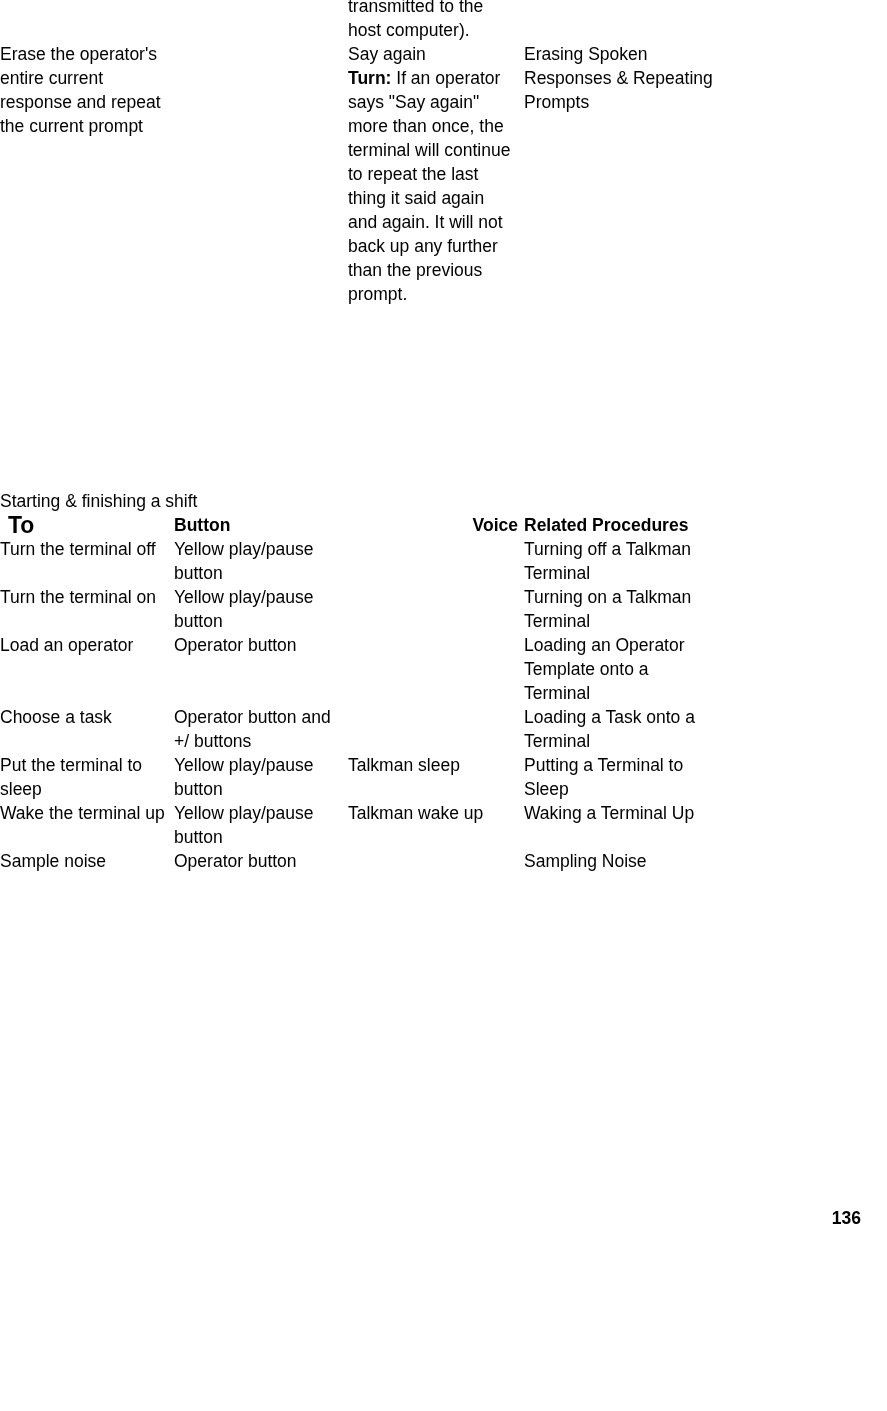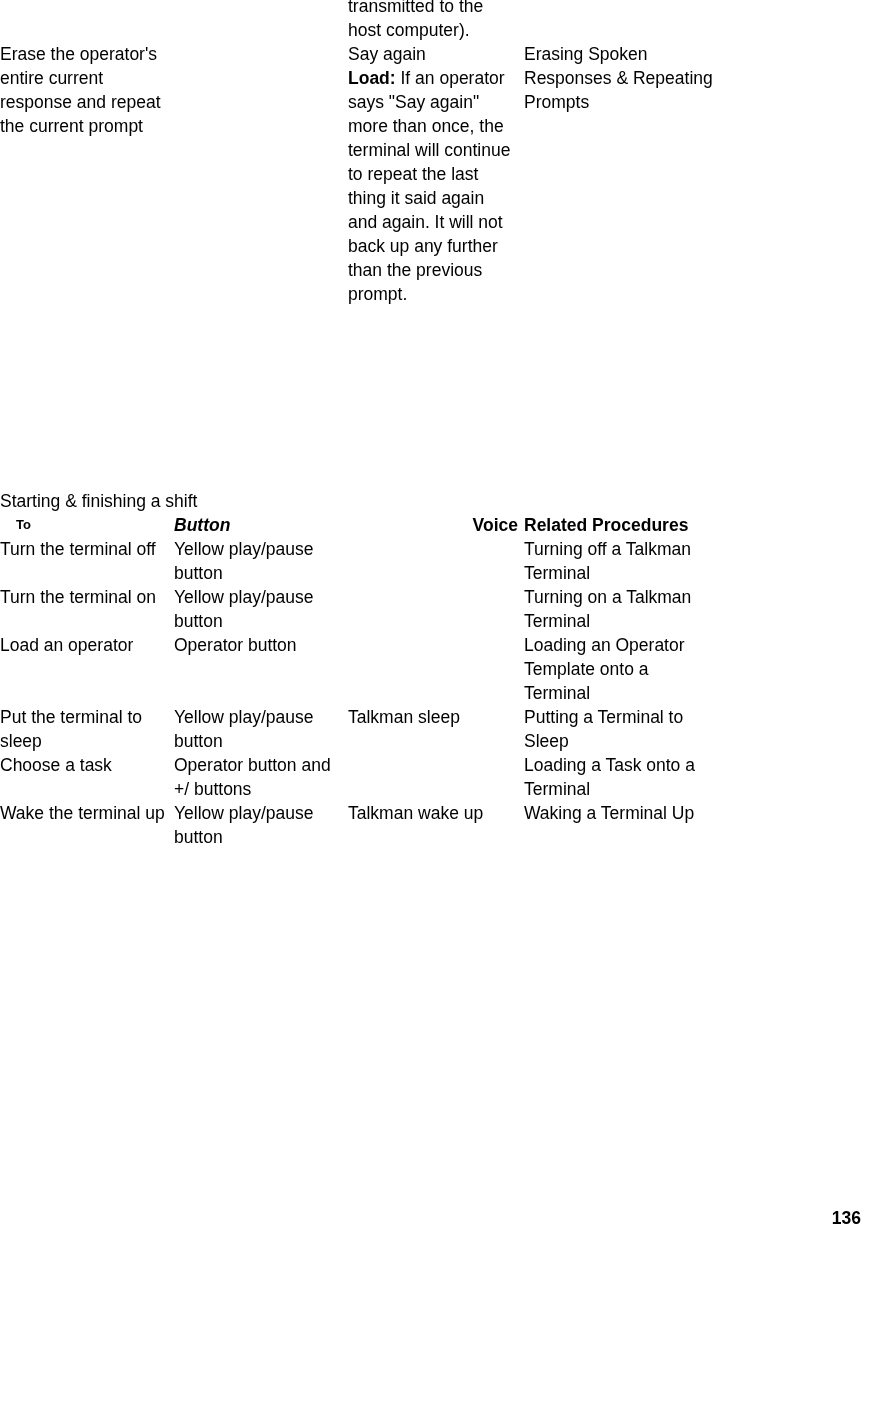--- a/index.html
+++ b/index.html
@@ -95,39 +95,39 @@
     <tbody>
       <tr>
         <td class="col-to cell-bold"></td>
         <td class="col-button"></td>
         <td class="col-voice">transmitted to the host computer).</td>
         <td class="col-related"></td>
       </tr>
       <tr>
         <td class="col-to cell-bold">Erase the operator's entire current response and repeat the current prompt</td>
         <td class="col-button"></td>
-        <td class="col-voice"><span>Say again</span><br><span class="cell-bold">Load:</span><span> If an operator says "Say again" more than once, the terminal will continue to repeat the last thing it said again and again. It will not back up any further than the previous prompt.</span></td>
+        <td class="col-voice"><span>Say again</span><br><span class="cell-bold">Turn:</span><span> If an operator says "Say again" more than once, the terminal will continue to repeat the last thing it said again and again. It will not back up any further than the previous prompt.</span></td>
         <td class="col-related">Erasing Spoken Responses &amp; Repeating Prompts</td>
       </tr>
     </tbody>
   </table>
 
   <div class="section-heading">Starting &amp; finishing a shift</div>
 
   <table id="shift-table" class="doc-table">
     <colgroup>
       <col class="col-to">
         <col class="col-button">
         <col class="col-voice">
         <col class="col-related">
     </colgroup>
     <thead>
       <tr>
-        <th class="col-to header-cell" style="text-align:left;font-size:13px;line-height:24px;padding:0 6px 0 16px;vertical-align:top;">To</th>
-        <th class="col-button header-cell" style="text-align:left;font-size:17.5px;line-height:24px;padding:0 6px 0 0;vertical-align:top;font-style:italic;">Button</th>
+        <th class="col-to header-cell" style="text-align:left;font-size:23px;line-height:24px;padding:0 6px 0 8px;vertical-align:top;">To</th>
+        <th class="col-button header-cell" style="text-align:left;font-size:17.5px;line-height:24px;padding:0 6px 0 0;vertical-align:top;">Button</th>
         <th class="col-voice header-cell" style="text-align:right;font-size:17.5px;line-height:24px;padding:0 6px 0 0;vertical-align:top;">Voice</th>
         <th class="col-related header-cell" style="text-align:left;font-size:17.5px;line-height:24px;padding:0 6px 0 0;vertical-align:top;">Related Procedures</th>
       </tr>
     </thead>
     <tbody>
       <tr>
         <td class="col-to cell-bold">Turn the terminal off</td>
         <td class="col-button">Yellow play/pause button</td>
         <td class="col-voice"></td>
         <td class="col-related">Turning off a Talkman Terminal</td>
@@ -138,35 +138,41 @@
         <td class="col-voice"></td>
         <td class="col-related">Turning on a Talkman Terminal</td>
       </tr>
       <tr>
         <td class="col-to cell-bold">Load an operator</td>
         <td class="col-button">Operator button</td>
         <td class="col-voice"></td>
         <td class="col-related">Loading an Operator Template onto a Terminal</td>
       </tr>
       <tr>
+        <td class="col-to cell-bold">Choose a task</td>
+        <td class="col-button">Operator button and +/ buttons</td>
+        <td class="col-voice"></td>
+        <td class="col-related">Loading a Task onto a Terminal</td>
+      </tr>
+      <tr>
         <td class="col-to cell-bold">Put the terminal to sleep</td>
         <td class="col-button">Yellow play/pause button</td>
         <td class="col-voice">Talkman sleep</td>
         <td class="col-related">Putting a Terminal to Sleep</td>
       </tr>
       <tr>
-        <td class="col-to cell-bold">Choose a task</td>
-        <td class="col-button">Operator button and +/ buttons</td>
-        <td class="col-voice"></td>
-        <td class="col-related">Loading a Task onto a Terminal</td>
-      </tr>
-      <tr>
         <td class="col-to cell-bold">Wake the terminal up</td>
         <td class="col-button">Yellow play/pause button</td>
         <td class="col-voice">Talkman wake up</td>
         <td class="col-related">Waking a Terminal Up</td>
+      </tr>
+      <tr>
+        <td class="col-to cell-bold">Sample noise</td>
+        <td class="col-button">Operator button</td>
+        <td class="col-voice"></td>
+        <td class="col-related">Sampling Noise</td>
       </tr>
     </tbody>
   </table>
 
   <div class="page-number">136</div>
 
 </div>
 
 </body></html>

